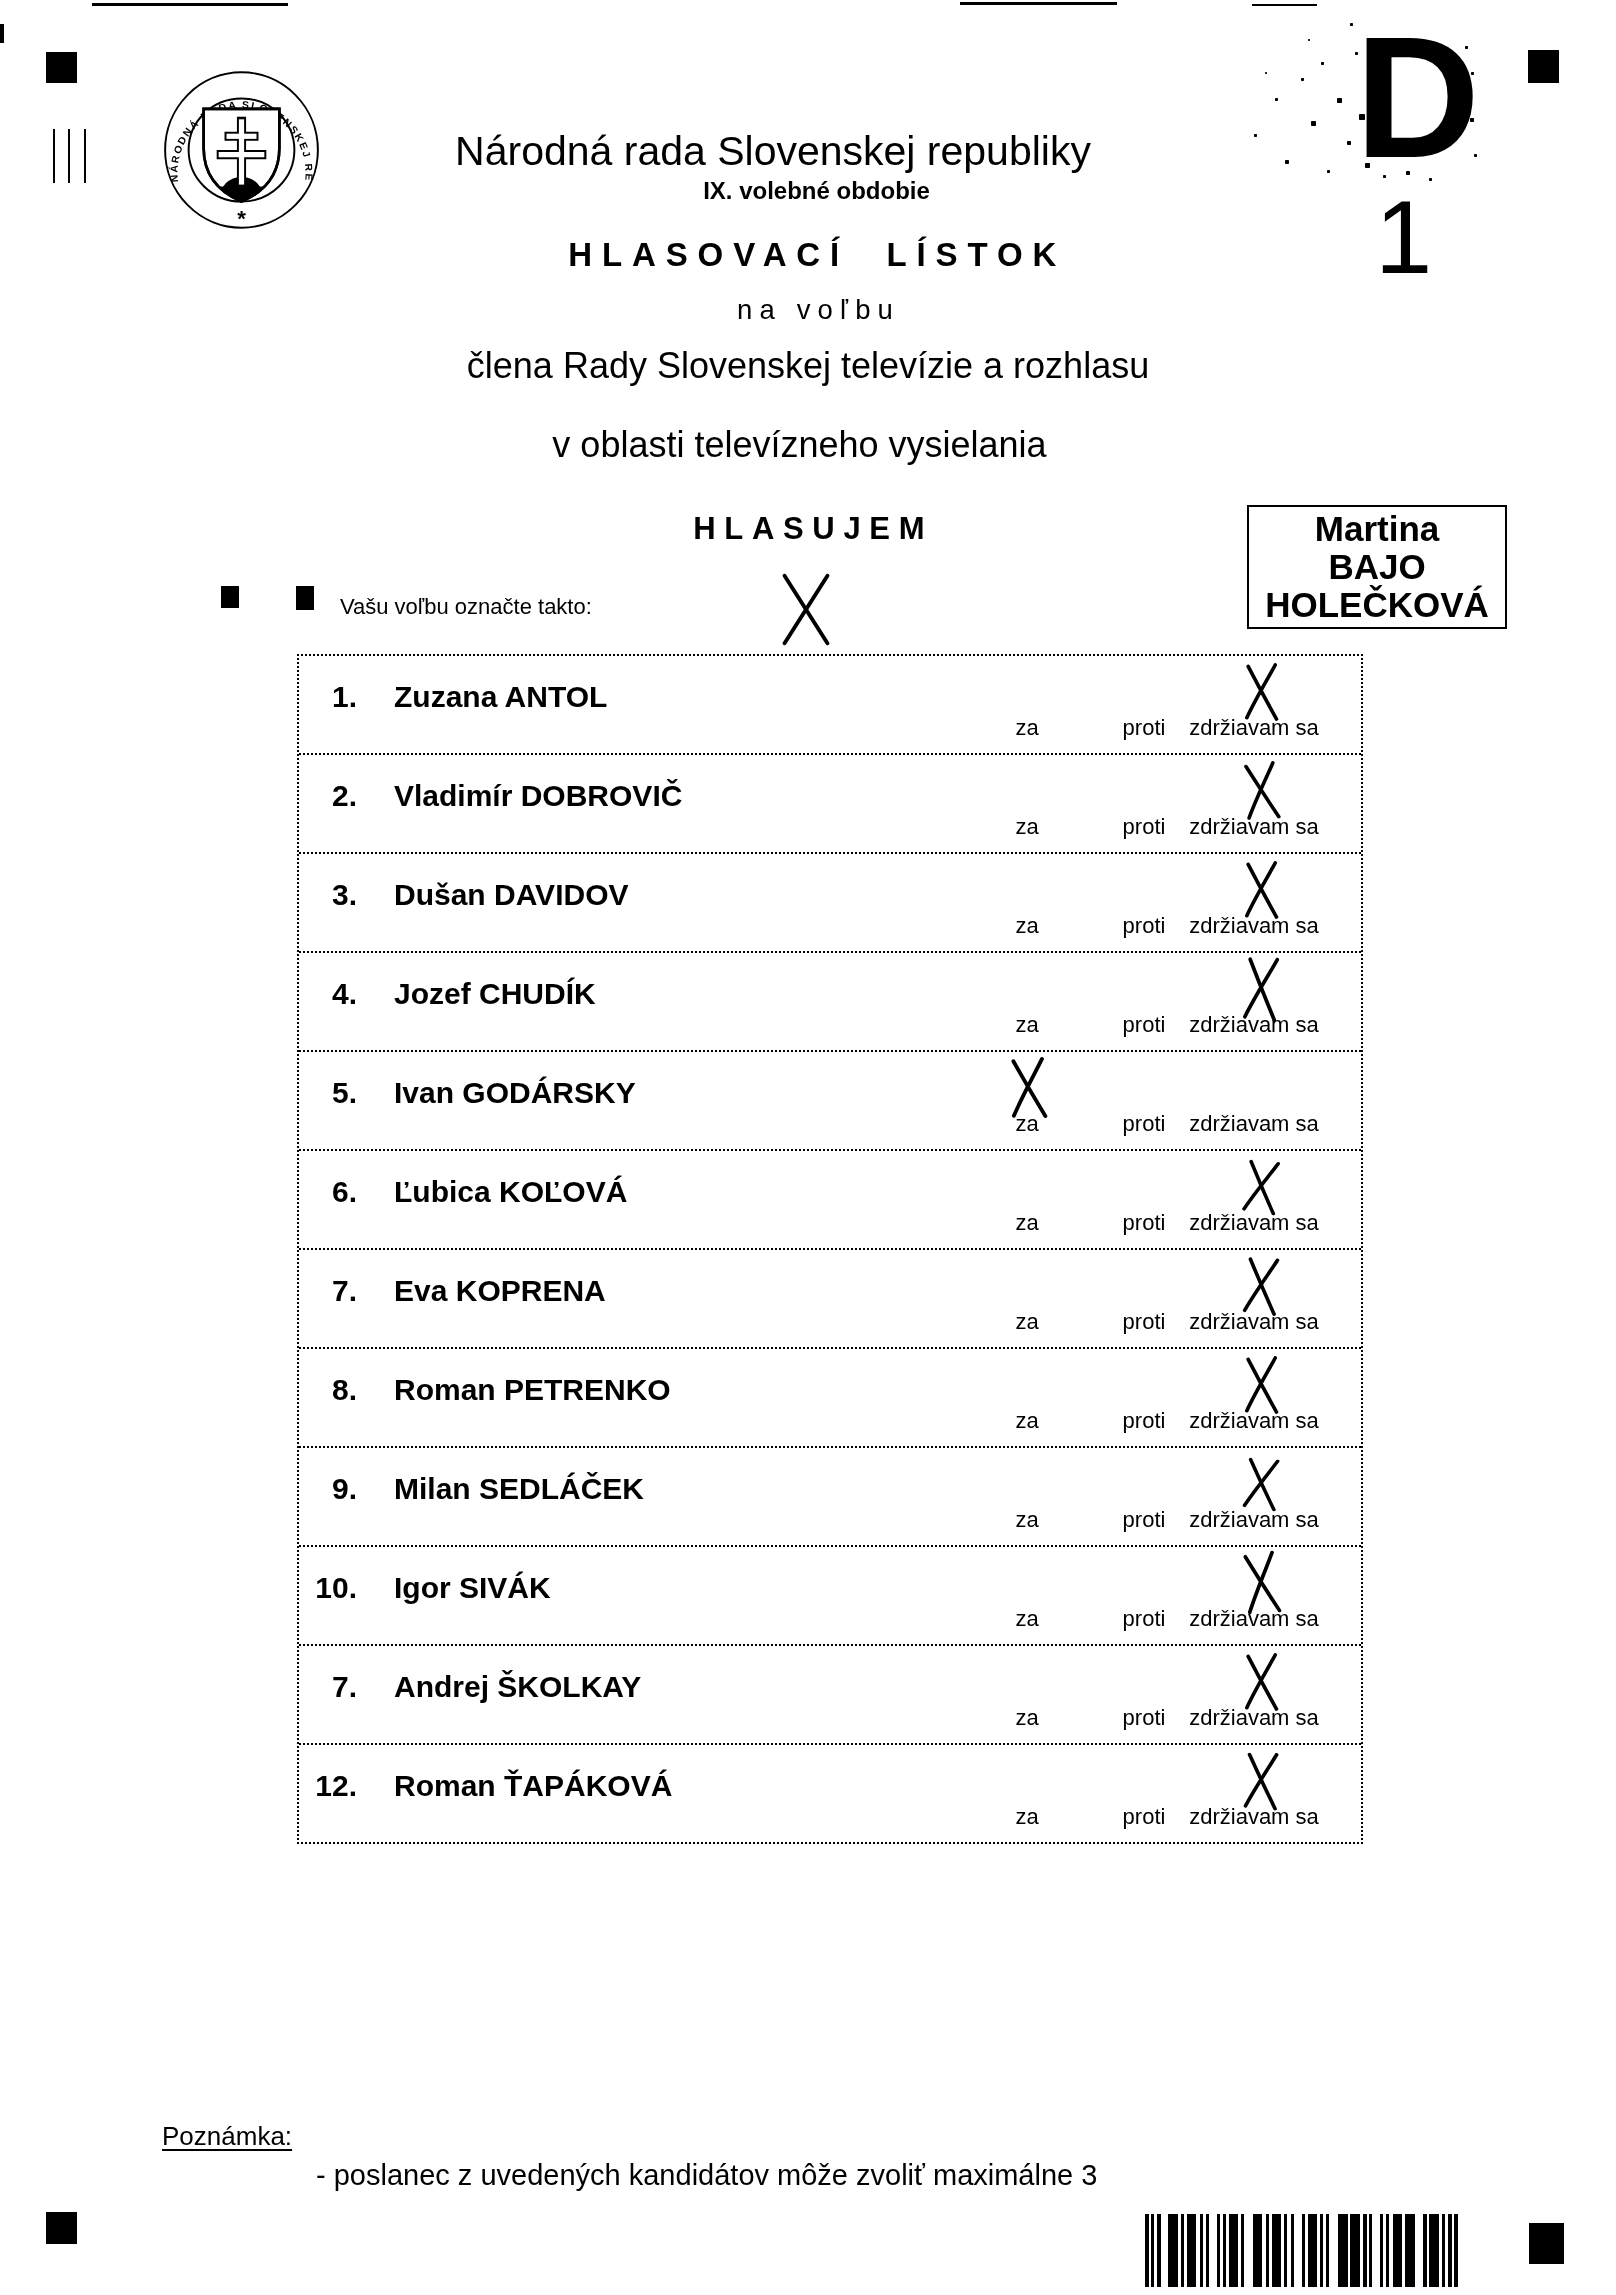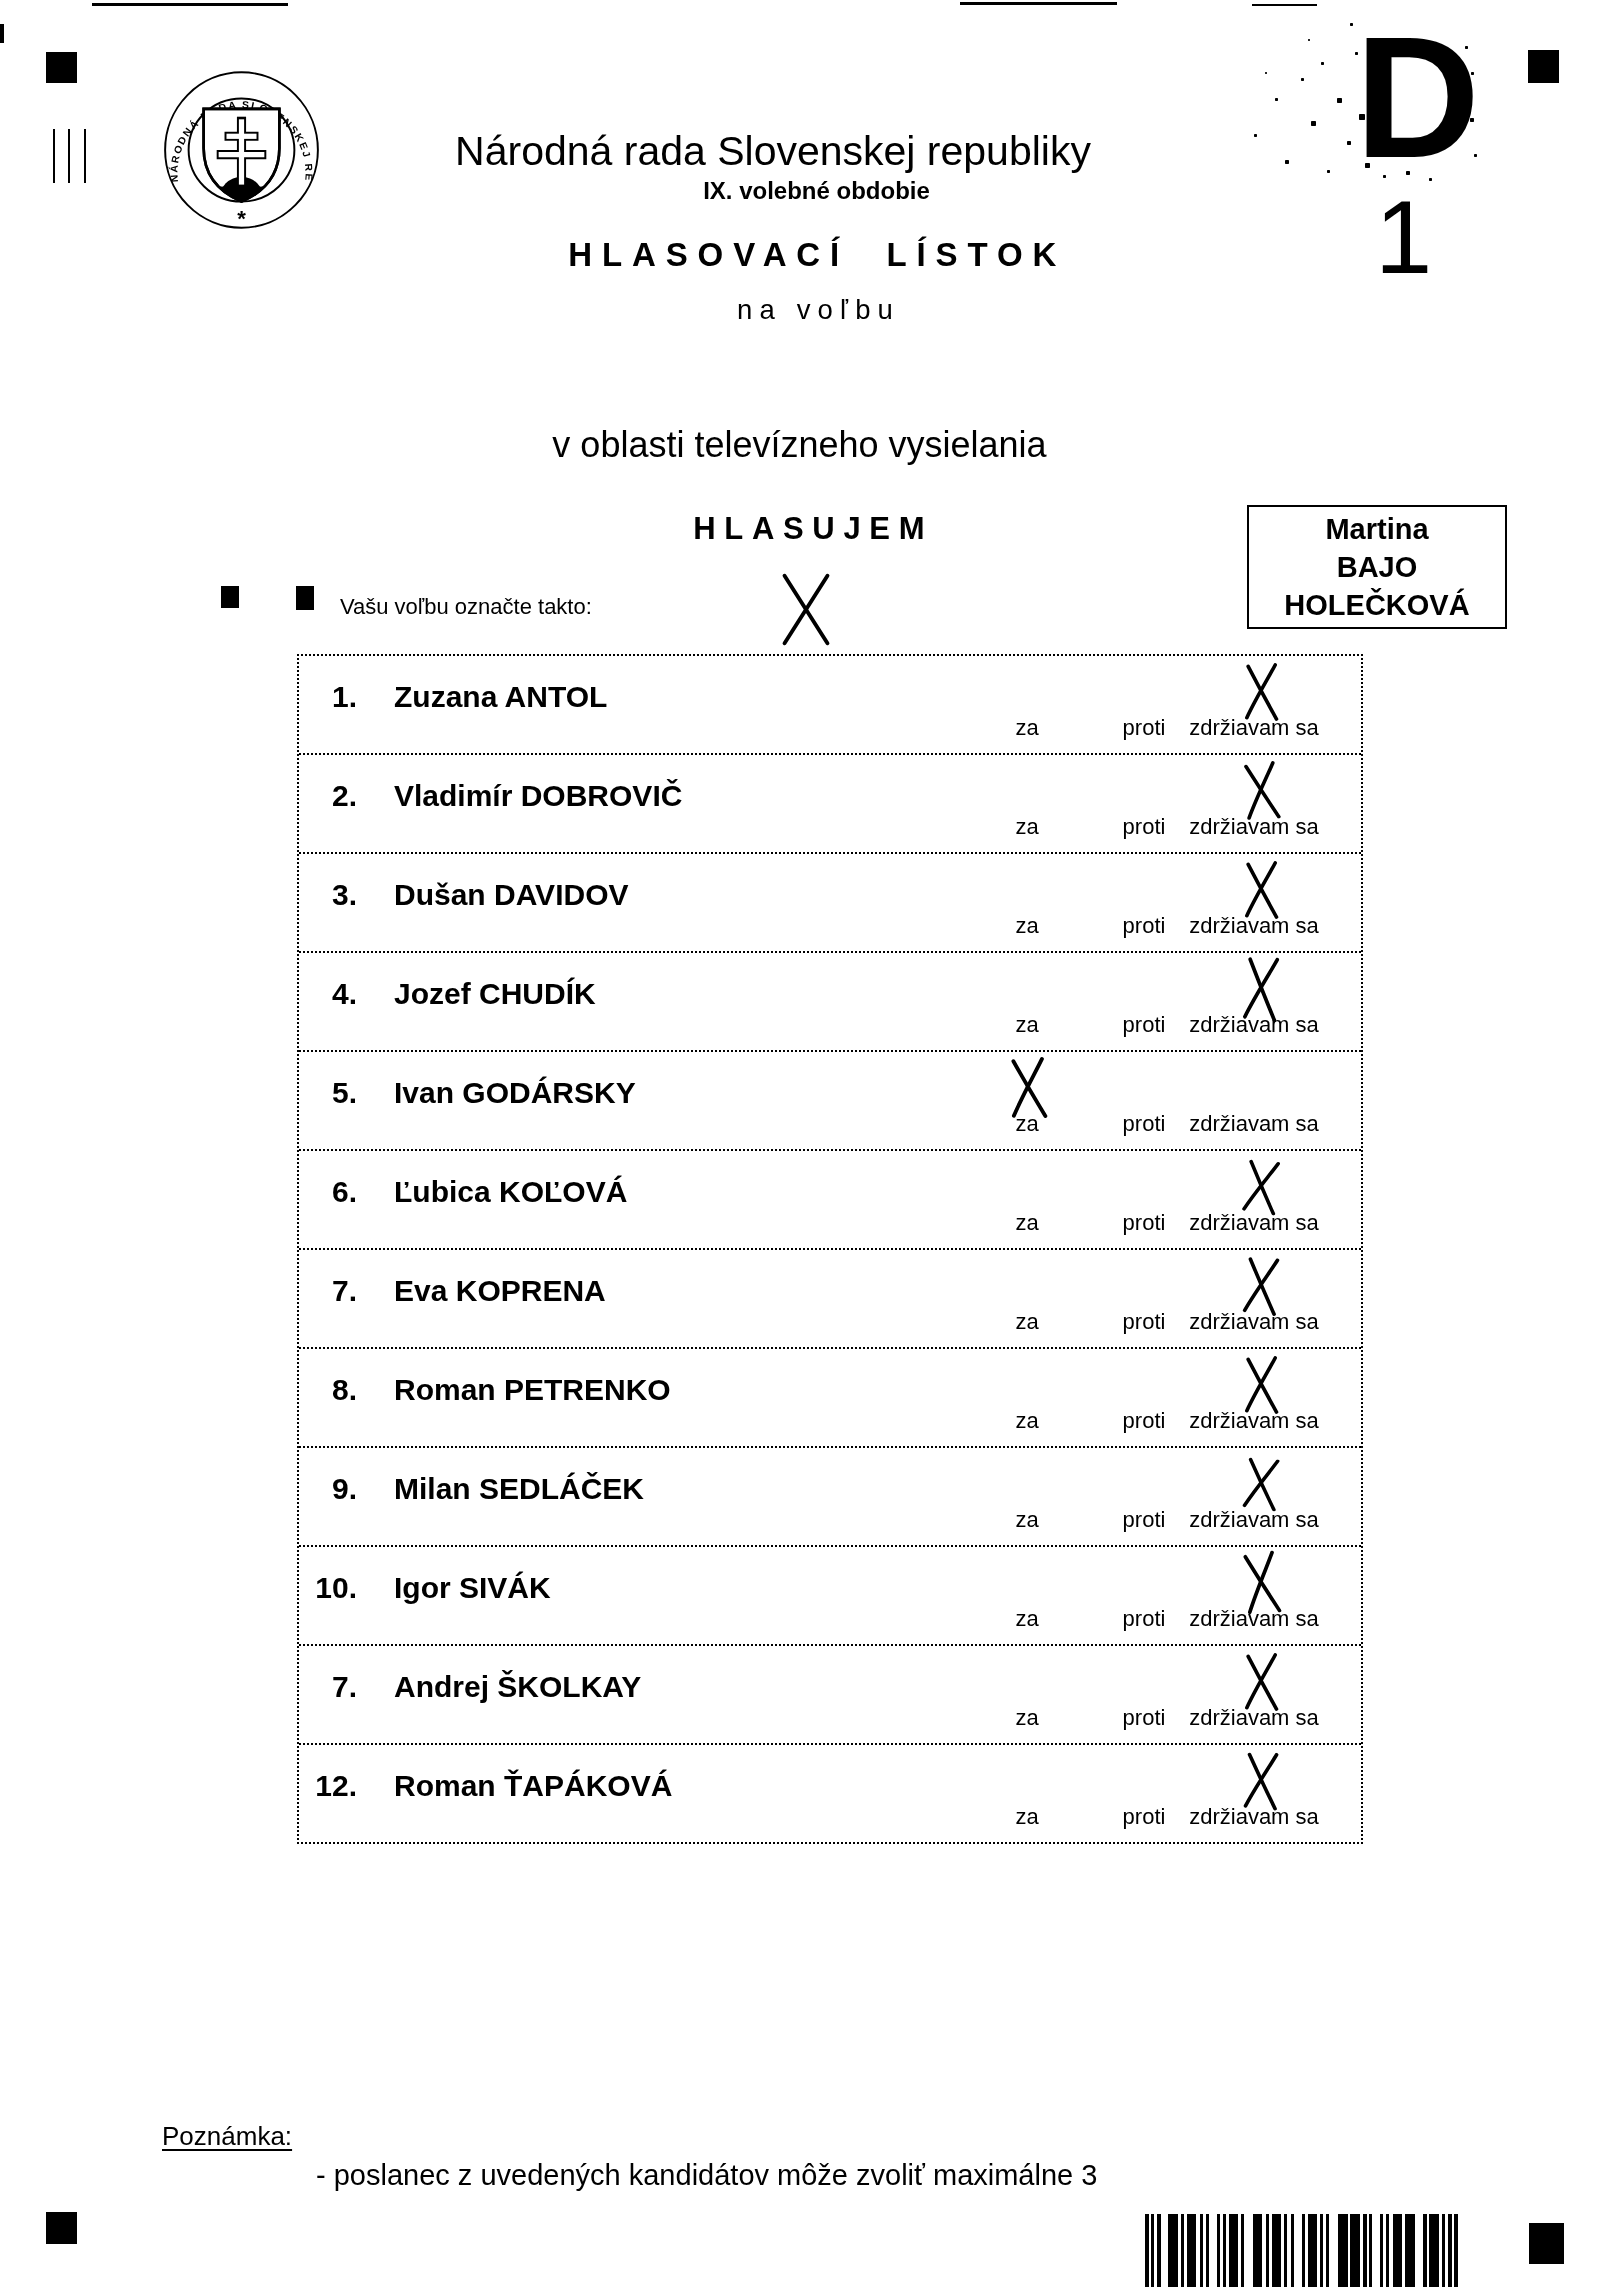--- a/index.html
+++ b/index.html
@@ -24,21 +24,21 @@
   .big-letter{position:absolute;left:1355px;top:10.5px;font-size:173px;font-weight:bold;line-height:1;}
   .big-number{position:absolute;left:1375px;top:186px;font-size:103px;line-height:1;}
   
   .instruction{position:absolute;left:340px;top:594px;font-size:22px;white-space:nowrap;}
   .demo-x{position:absolute;left:780px;top:571px;width:52px;height:77px;}
   
   .nominee{
     position:absolute;left:1247px;top:505px;width:260px;height:124px;
     border:2.6px solid #000;box-sizing:border-box;
     display:flex;flex-direction:column;align-items:center;justify-content:center;
-    font-size:29px;font-weight:bold;line-height:38px;
+    font-size:35px;font-weight:bold;line-height:38px;
   }
   
   .table{
     position:absolute;left:297px;top:654px;width:1062px;
     border:2px dotted #000;box-sizing:content-box;
   }
   .row{position:relative;height:97px;border-bottom:2px dotted #000;}
   .row:last-child{border-bottom:none;}
   .row .num{position:absolute;left:0;top:23.5px;width:58px;text-align:right;font-size:30px;font-weight:bold;}
   .row .name{position:absolute;left:95px;top:23.5px;font-size:30px;font-weight:bold;white-space:nowrap;}
@@ -117,20 +117,21 @@
           <path d="M85,128 H155"></path>
       </g>
       <path d="M62,58 H178 V118 C178,158 158,184 120,200 C82,184 62,158 62,118 Z" fill="none" stroke="#000" stroke-width="4"></path>
     </g>
   </svg>
 
   <div class="hline h-institution">Národná rada Slovenskej republiky</div>
   <div class="hline h-term">IX. volebné obdobie</div>
   <div class="hline h-title">HLASOVACÍ LÍSTOK</div>
   <div class="hline h-subtitle">na voľbu</div>
+  <div class="hline h-subject1">člena Rady Slovenskej televízie a rozhlasu</div>
   <div class="hline h-subject2">v oblasti televízneho vysielania</div>
   <div class="hline h-votehead">HLASUJEM</div>
 
   <div class="big-letter">D</div>
   <div class="big-number">1</div>
 
   <div class="blk" style="left:221px;top:586px;width:18.3px;height:22px;"></div>
   <div class="blk" style="left:296px;top:586px;width:17.7px;height:23.5px;"></div>
   <div class="instruction">Vašu voľbu označte takto:</div>
   <svg class="demo-x" viewBox="0 0 80 118">

